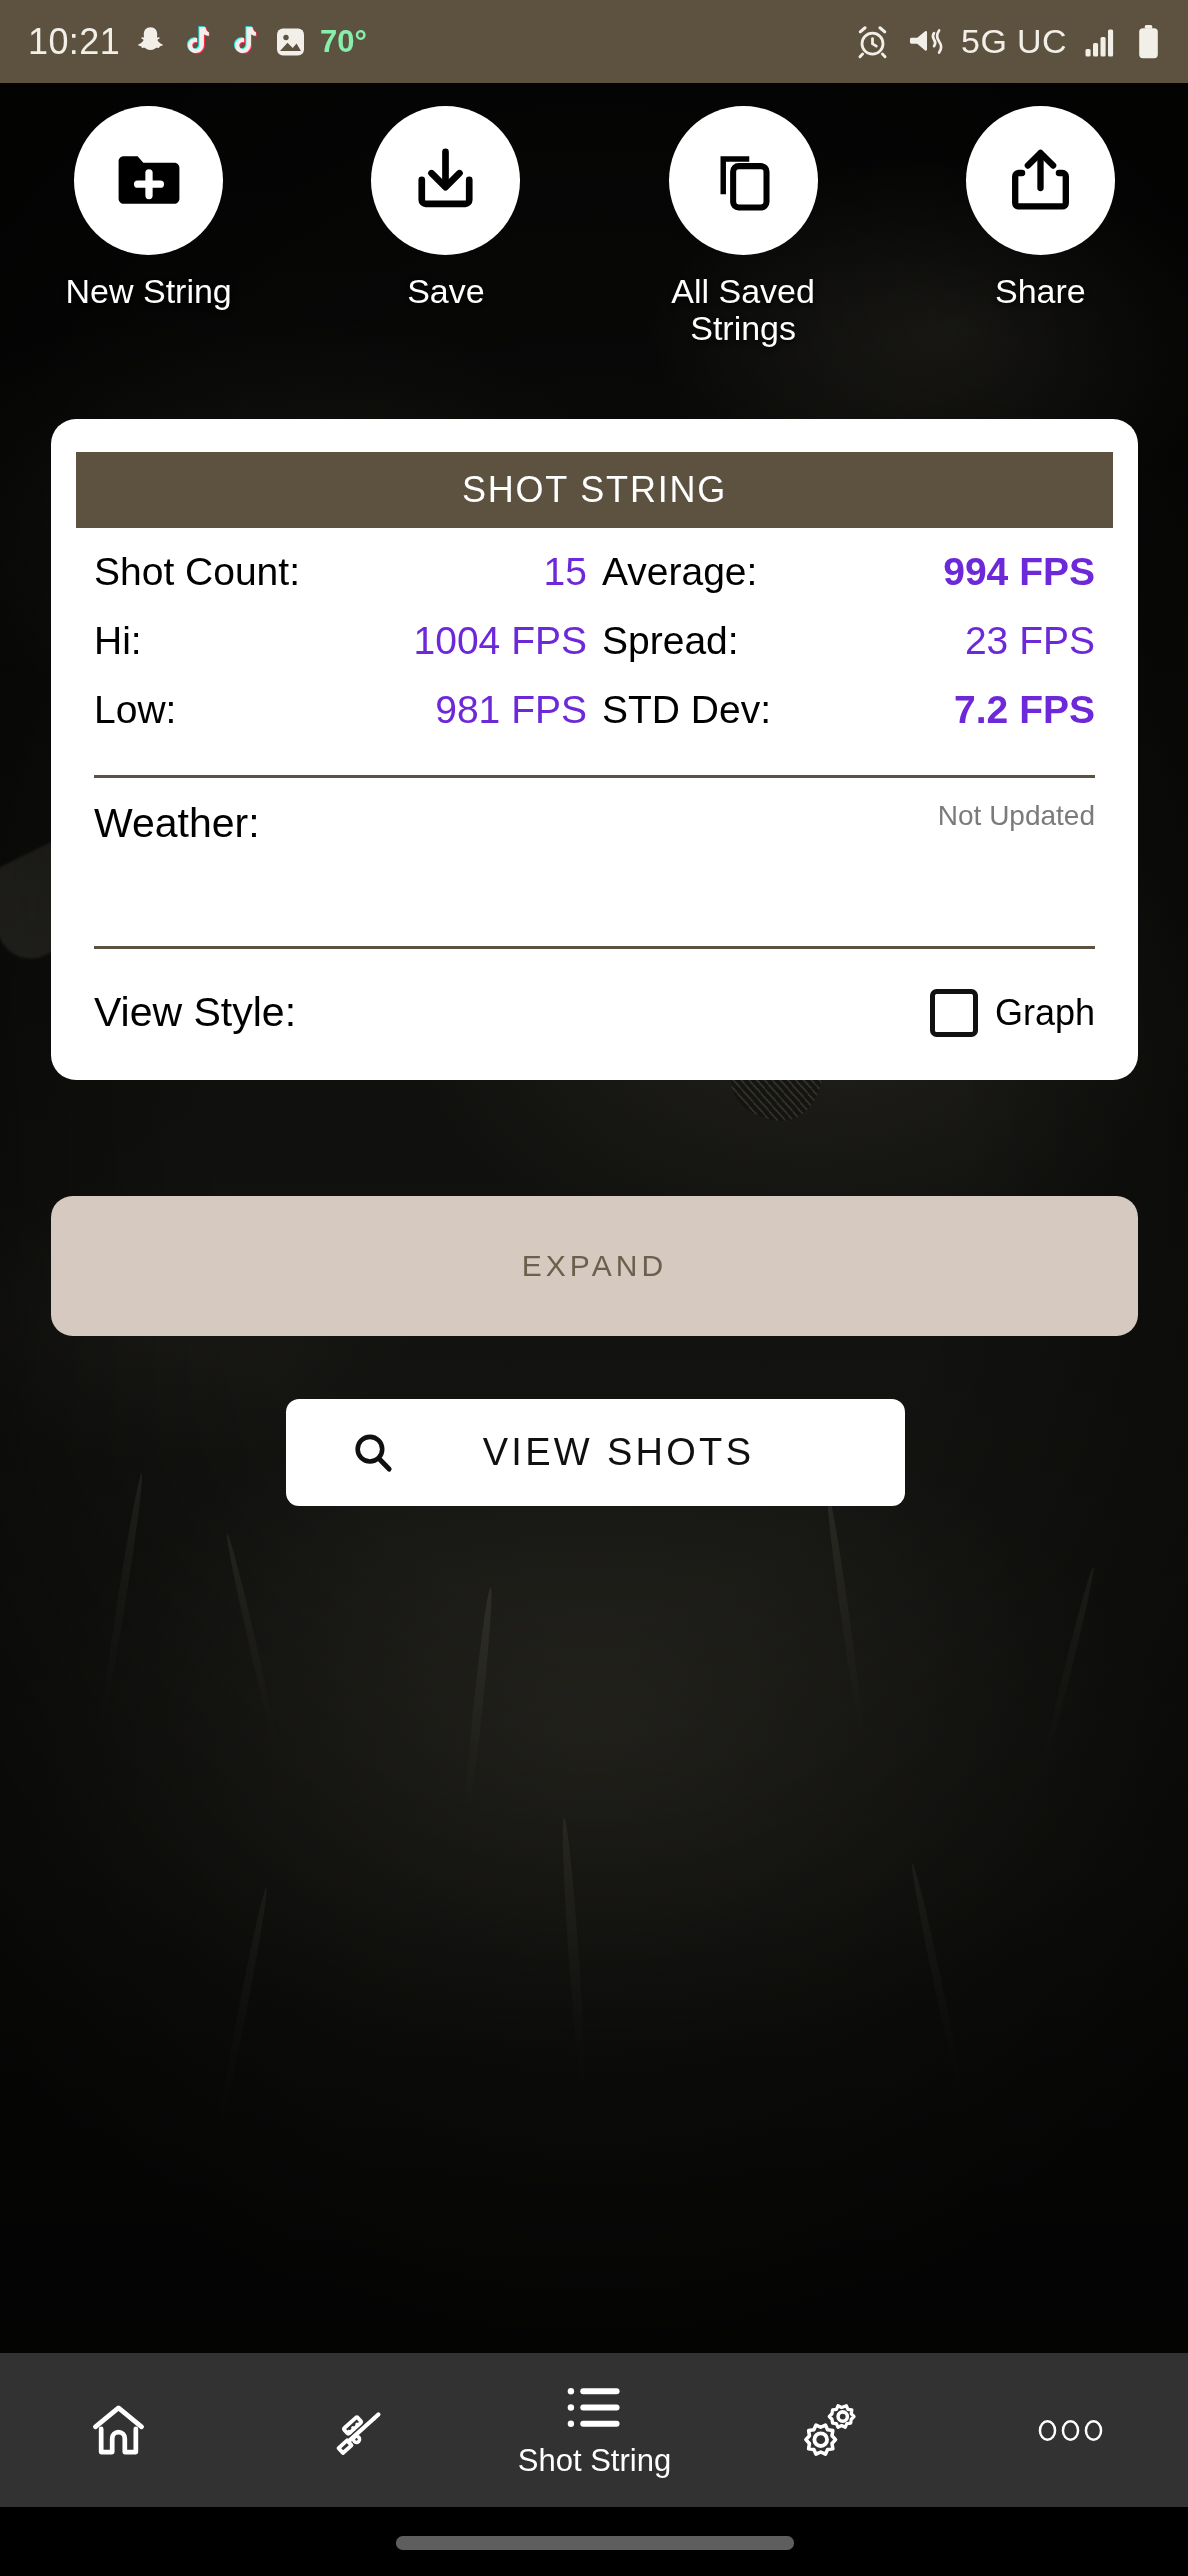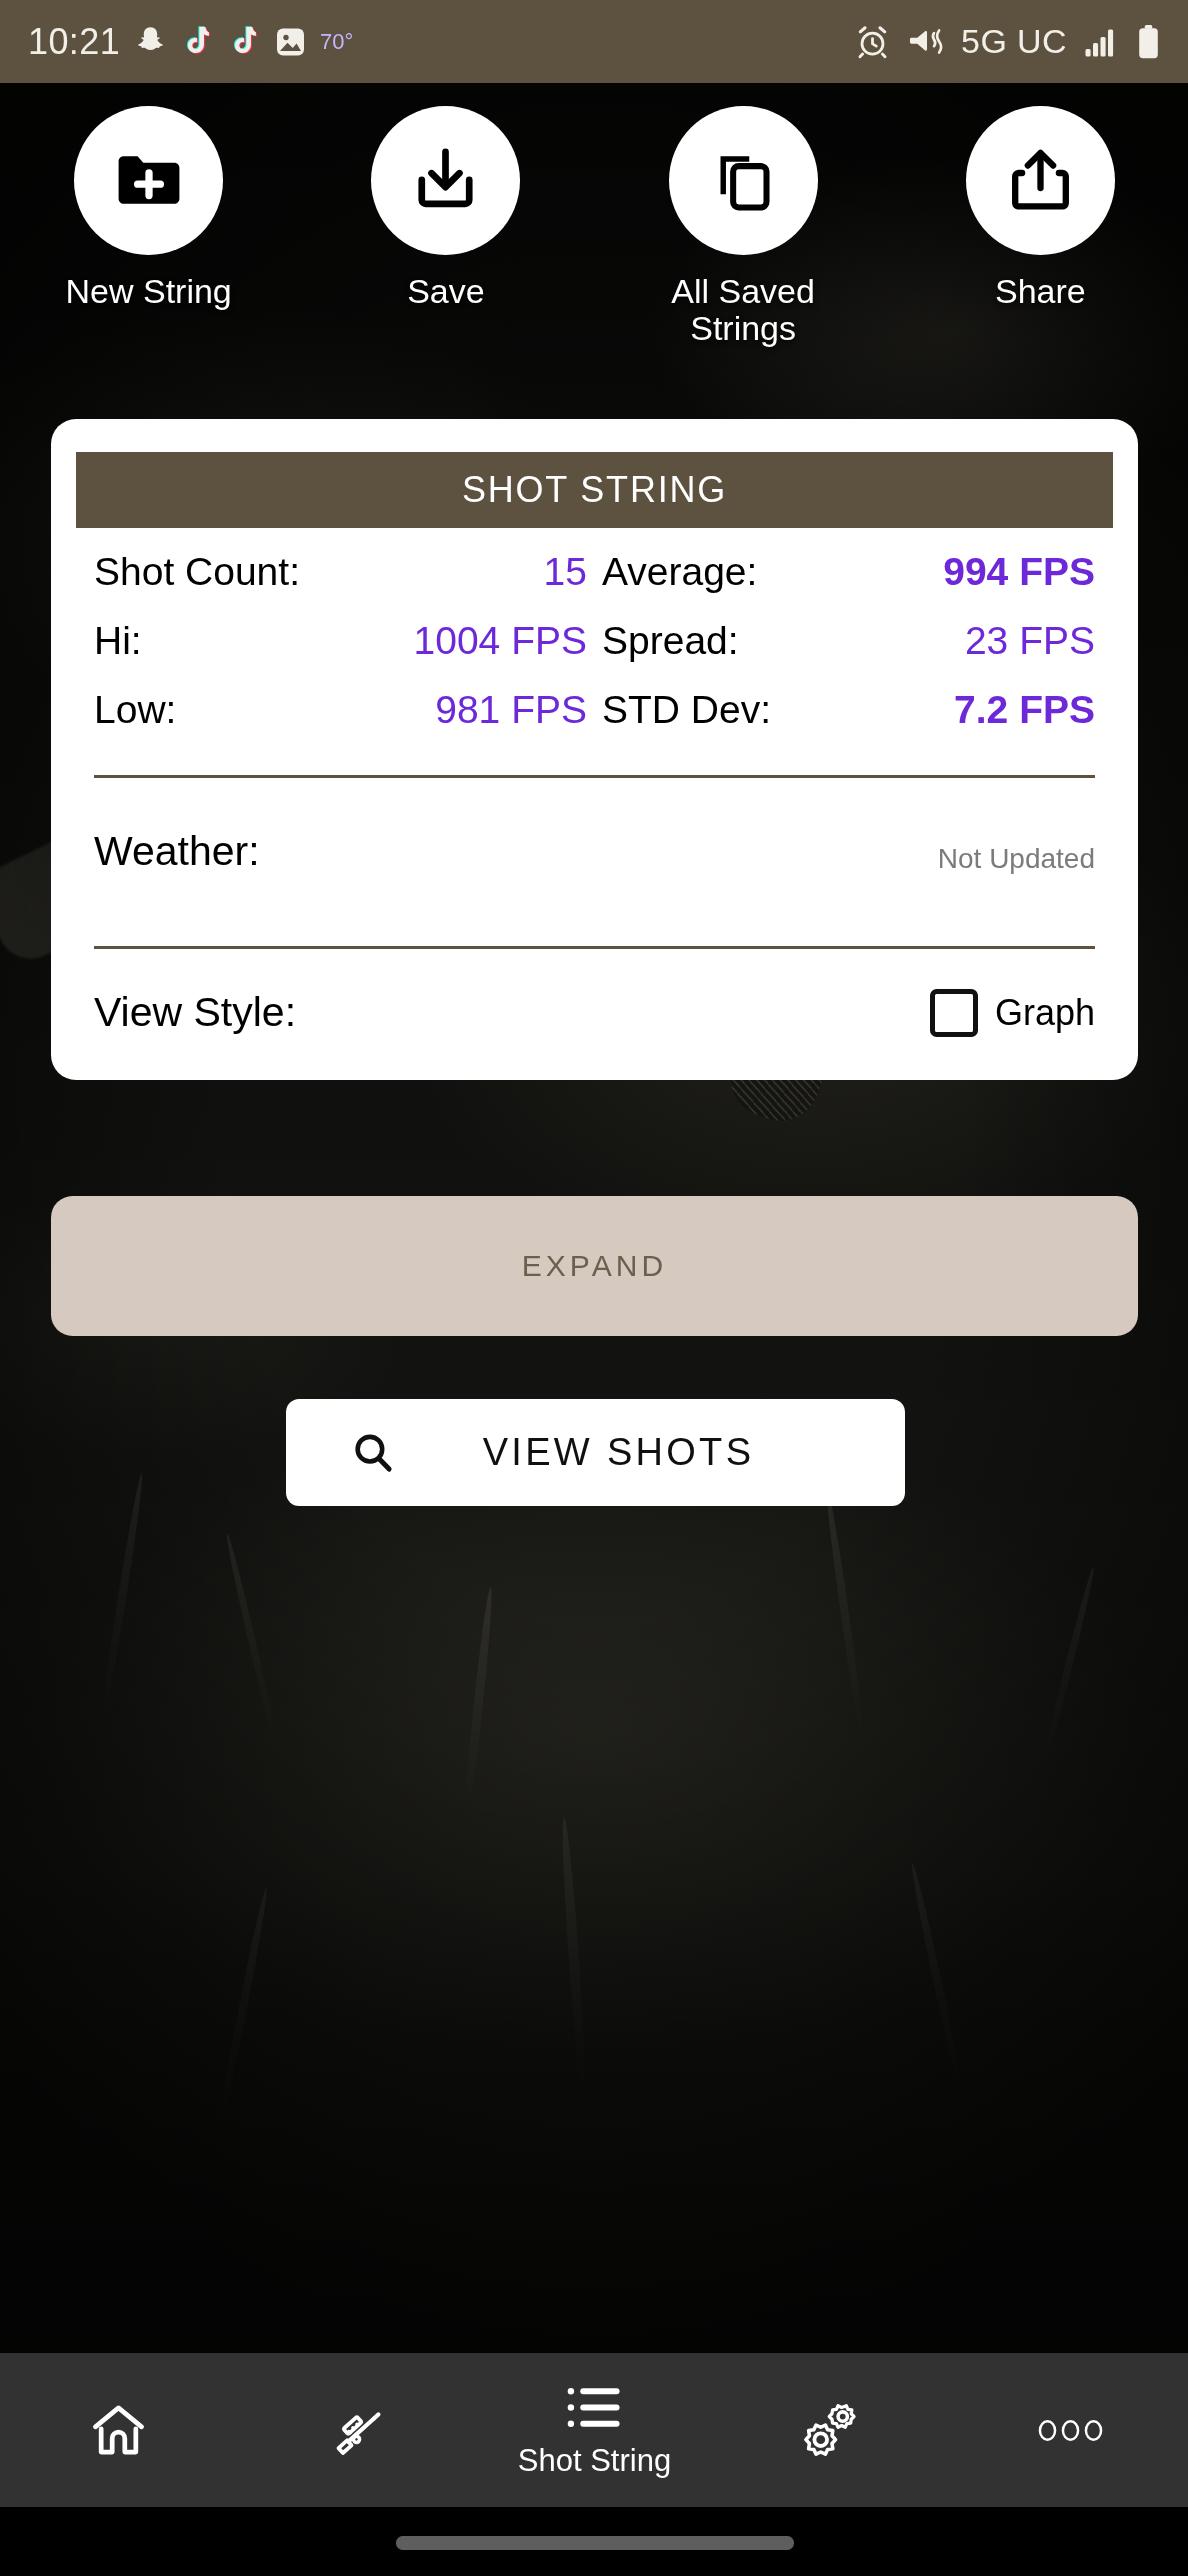--- a/index.html
+++ b/index.html
@@ -62,21 +62,21 @@
     width:1189px; height:83px;
     background:#5D5240;
     display:flex; align-items:center;
     padding:0 28px;
     color:#f2efe9;
   }
   .sb-left { display:flex; align-items:center; gap:13.2px; }
   .sb-time { font-size:36px; letter-spacing:0.4px; font-weight:400; }
   .sb-right { margin-left:auto; display:flex; align-items:center; gap:16.5px; }
   .sb-5g { font-size:34px; letter-spacing:0.4px; }
-  .sb-temp { font-size:22px; color:#c4b5fd; font-weight:400; }
+  .sb-temp { font-size:31px; color:#86efac; font-weight:700; }
   .icon-sb { display:block; }
 
   
   .actions {
     position:absolute; top:106px; left:0;
     width:1189px;
     display:flex;
   }
   .action { flex:1; display:flex; flex-direction:column; align-items:center; }
   .action-circle {
@@ -121,21 +121,21 @@
     display:flex; align-items:baseline; justify-content:space-between;
     height:69px;
   }
   .stat-label { font-size:39px; color:#000; white-space:nowrap; }
   .stat-value { font-size:39px; color:#6d28d9; white-space:nowrap; }
   .stat-value.bold { font-weight:700; }
 
   .rule { height:3.3px; background:#5D5240; margin:10px 18px 0 18px; }
 
   .weather-row {
-    display:flex; align-items:flex-end; justify-content:space-between;
+    display:flex; align-items:flex-start; justify-content:space-between;
     padding:21.5px 18px 0 18px;
     height:97px;
   }
   .weather-label { font-size:41px; color:#000; }
   .weather-value { font-size:28px; color:#7b7b7b; }
 
   .weather-gap { height:61px; }
 
   .viewstyle-row {
     display:flex; align-items:center; justify-content:space-between;

